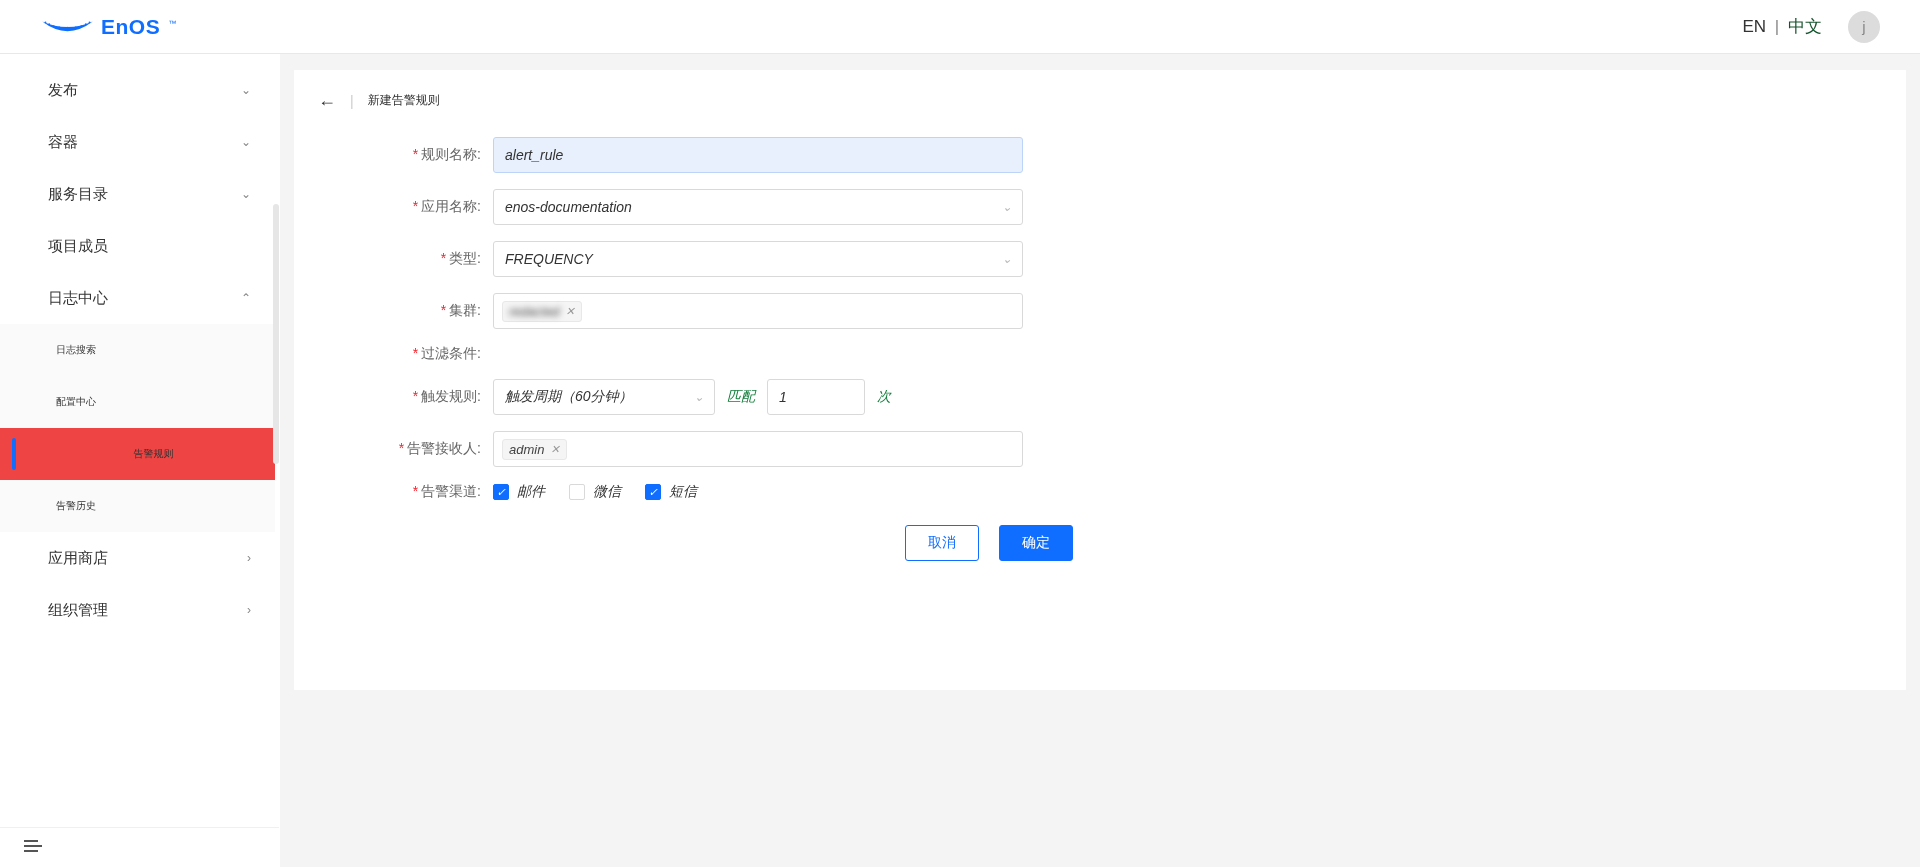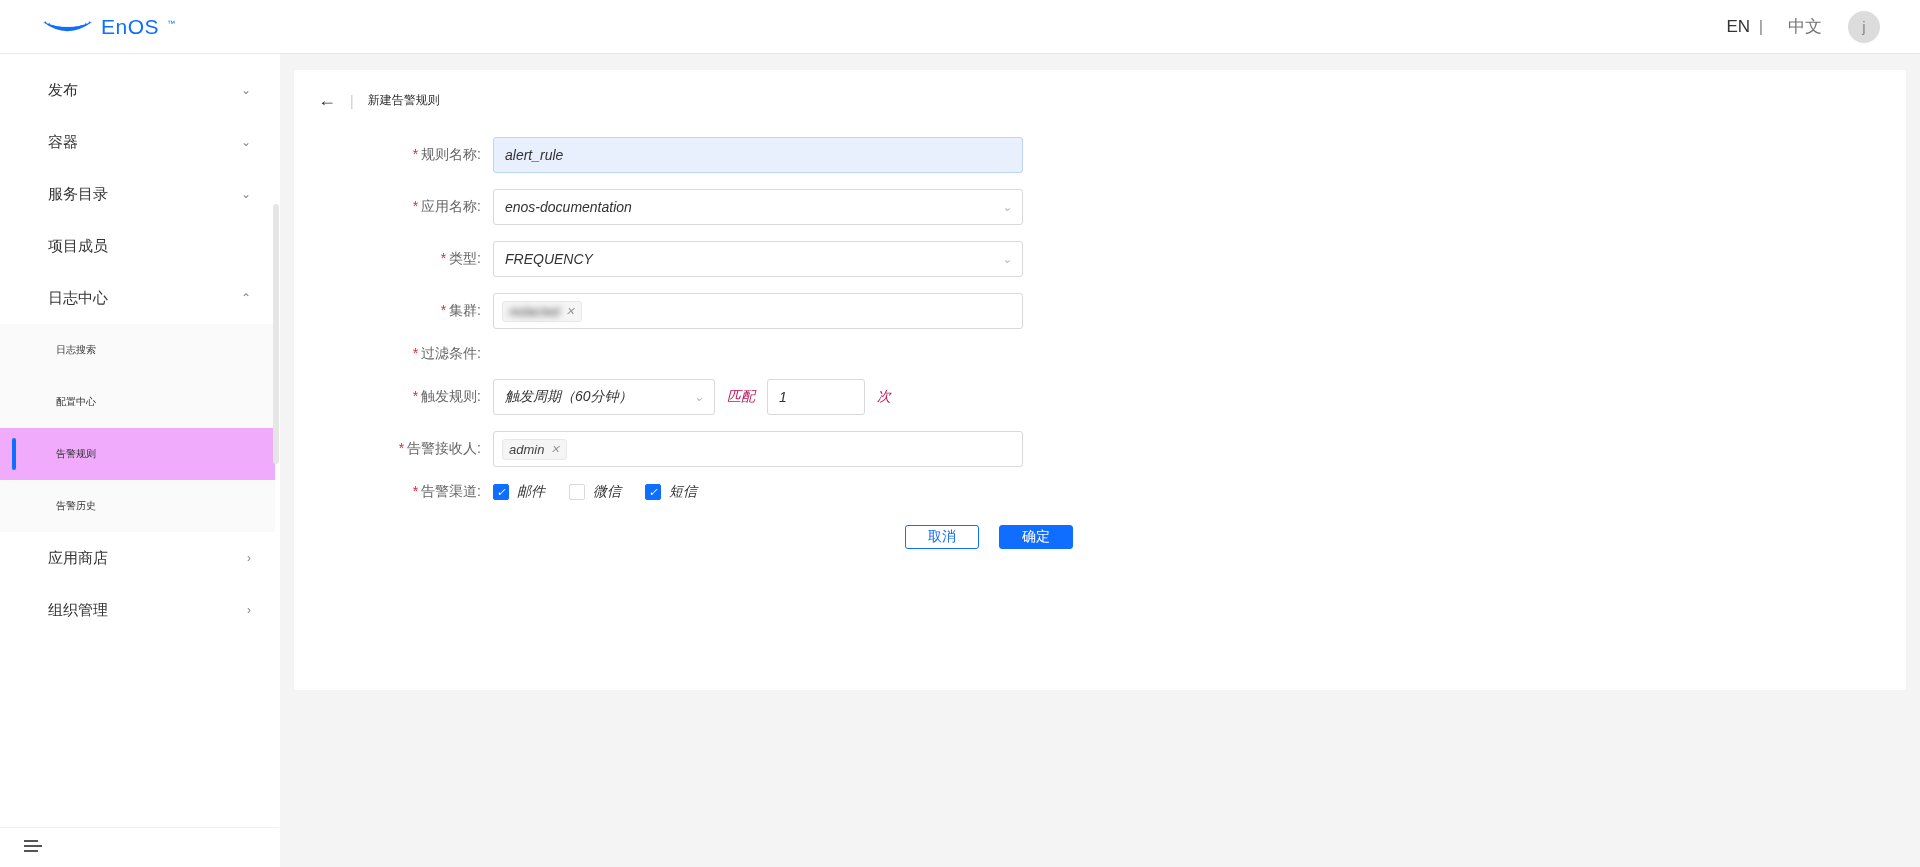--- a/index.html
+++ b/index.html
@@ -20,21 +20,21 @@
   }
   .logo {
     display: flex;
     align-items: center;
     gap: 6px;
   }
   .logo svg { width: 55px; height: 22px; }
   .logo-text {
     font-size: 21px;
     color: #0f6eff;
-    font-weight: 400;
+    font-weight: 700;
     letter-spacing: 0.5px;
     text-align: right;
   }
   .logo-tm {
     font-size: 8px;
     color: #0f6eff;
     margin-left: 2px;
     align-self: flex-start;
     margin-top: 4px;
   }
@@ -42,21 +42,21 @@
     margin-left: auto;
     display: flex;
     align-items: center;
     gap: 26px;
   }
   .lang {
     font-size: 17px;
     color: #333;
   }
   .lang .sep { color: #888; margin: 0 4px; }
-  .lang .active { color: #737373; margin-left: 16px; }
+  .lang .active { color: #14532d; }
   .avatar {
     width: 32px;
     height: 32px;
     border-radius: 50%;
     background: #dcdcdc;
     display: flex;
     align-items: center;
     justify-content: center;
     color: #888;
     font-size: 15px;
@@ -85,22 +85,23 @@
     position: relative;
   }
   .menu-item .label { flex: 1; margin-left: 16px; }
   .menu-item .arrow { color: #888; font-size: 12px; }
   .submenu-item {
     padding-left: 56px;
     font-size: 10px;
     background: #fafafa;
   }
   .submenu-item.active {
-    background: #f0abfc;
+    background: #ef4444;
     color: #333;
+    justify-content: center;
   }
   .submenu-item.active::before {
     content: "";
     position: absolute;
     left: 12px;
     top: 10px;
     bottom: 10px;
     width: 4px;
     background: #0f6eff;
     border-radius: 2px;
@@ -211,21 +212,21 @@
     display: flex;
     align-items: center;
     flex-wrap: wrap;
   }
   .trigger-row {
     display: flex;
     align-items: center;
     gap: 12px;
   }
   .select-sm { width: 222px; }
-  .match-label { color: #be185d; }
+  .match-label { color: #15803d; }
   .input-sm { width: 98px; }
   .checkbox-group {
     display: flex;
     align-items: center;
     gap: 24px;
   }
   .cb-wrap { display: flex; align-items: center; gap: 8px; }
   .cb {
     width: 16px;
     height: 16px;
@@ -240,21 +241,21 @@
   .cb.checked { background: #0f6eff; border-color: #0f6eff; }
   .form-buttons {
     display: flex;
     gap: 20px;
     justify-content: flex-end;
     width: 635px;
     margin-top: 24px;
     margin-left: 50px;
   }
   .btn {
-    height: 24px;
+    height: 36px;
     padding: 0 22px;
     border-radius: 3px;
     font-size: 14px;
     cursor: pointer;
     display: inline-flex;
     align-items: center;
     justify-content: center;
   }
   .btn-default {
     border: 1px solid #0f6eff;

